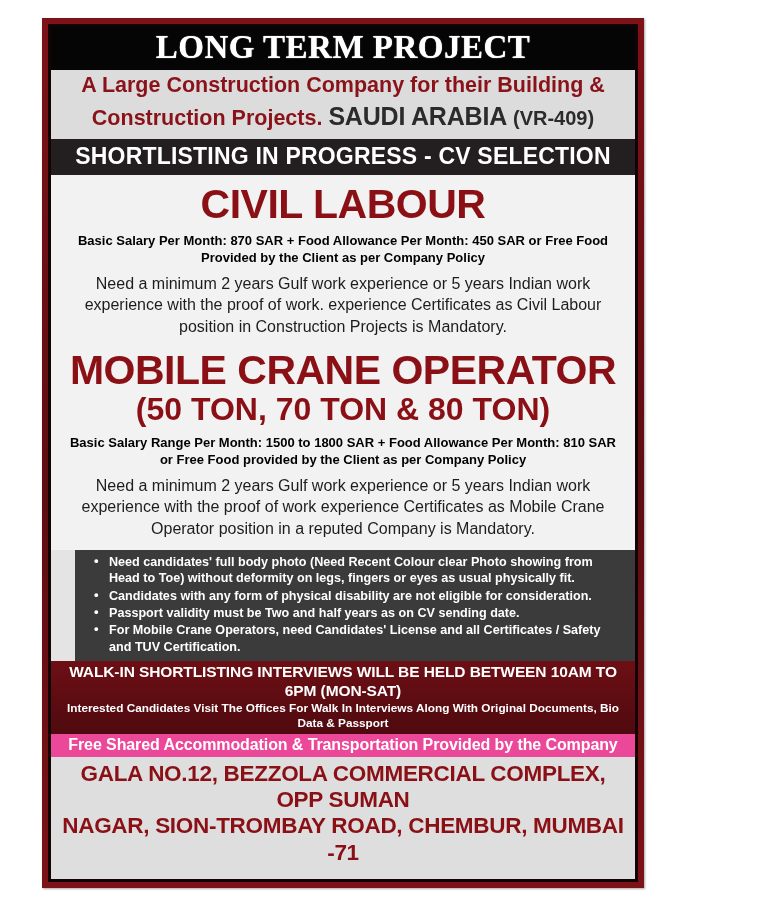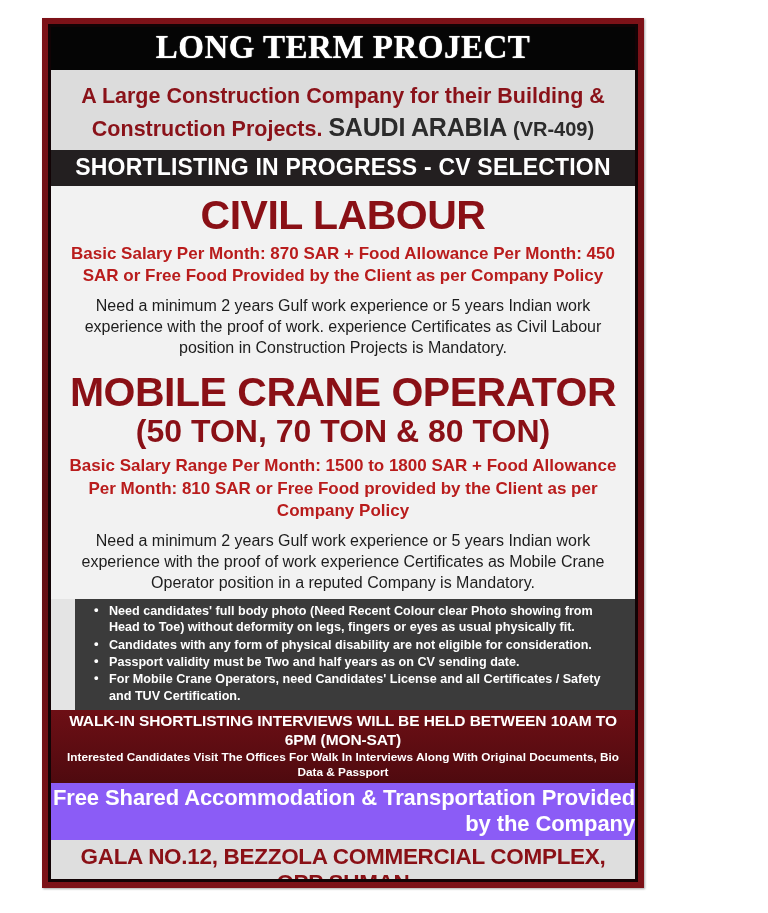--- a/index.html
+++ b/index.html
@@ -57,21 +57,21 @@
   .title-long {
     font-family: "Liberation Serif", serif;
     font-weight: bold;
     font-size: 33px;
     letter-spacing: 0.5px;
     padding: 4px 0 6px 0;
     line-height: 1.0;
     text-shadow: 0 0 1px #fff;
   }
   .subtitle-wrap {
-    padding: 13px 10px 6px 10px;
+    padding: 2px 10px 6px 10px;
     line-height: 1.30;
   }
   .subtitle-line {
     font-size: 21.5px;
     font-weight: bold;
     color: #8a1219;
     display: block;
   }
   .subtitle-line .country {
     color: #2b2b2b;
@@ -109,23 +109,23 @@
   .job-title.crane { font-size: 41px; padding: 8px 0 0 0; }
   .job-sub {
     color: #8a1016;
     font-weight: bold;
     font-size: 32px;
     text-align: center;
     line-height: 1.05;
     padding: 1px 0 3px 0;
   }
   .salary {
-    font-size: 17px;
-    font-weight: bold;
-    color: #b91c1c;
+    font-size: 13px;
+    font-weight: bold;
+    color: #000000;
     text-align: center;
     line-height: 1.32;
     padding: 4px 6px 3px 6px;
   }
   .requirement {
     font-size: 16px;
     font-weight: bold;
     color: #333333;
     text-align: center;
     line-height: 1.34;
@@ -176,24 +176,24 @@
     letter-spacing: -0.1px;
     line-height: 1.2;
   }
   .walkin-sub {
     font-size: 11.8px;
     font-weight: bold;
     line-height: 1.25;
     padding-top: 1px;
   }
   .accom {
-    background: #8b5cf6;
-    color: #ffffff;
-    text-align: right;
-    font-size: 22px;
+    background: #ec4899;
+    color: #ffffff;
+    text-align: center;
+    font-size: 16px;
     font-weight: bold;
     padding: 2px 0 3px 0;
     letter-spacing: -0.1px;
   }
 
   
   .footer {
     background: #dedede;
     text-align: center;
     padding: 4px 8px 5px 8px;

